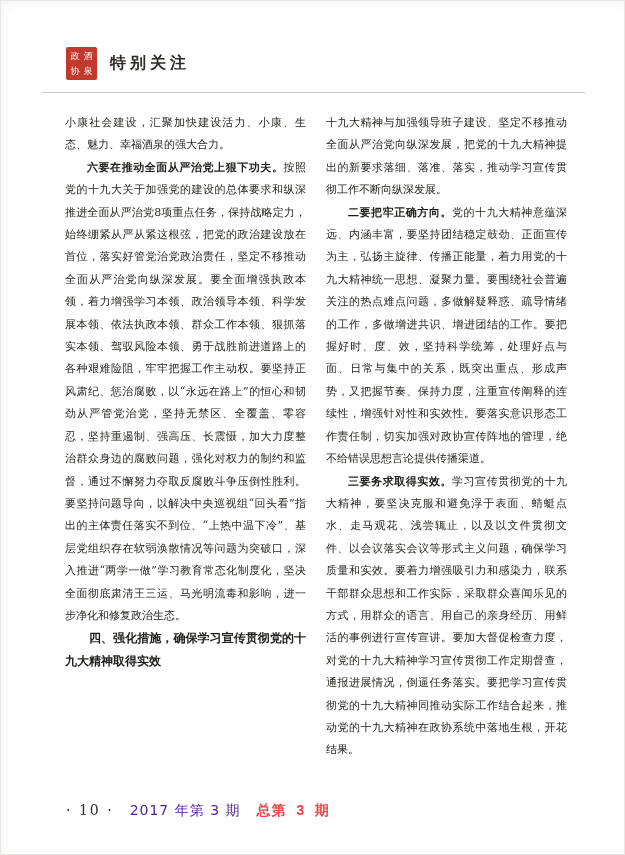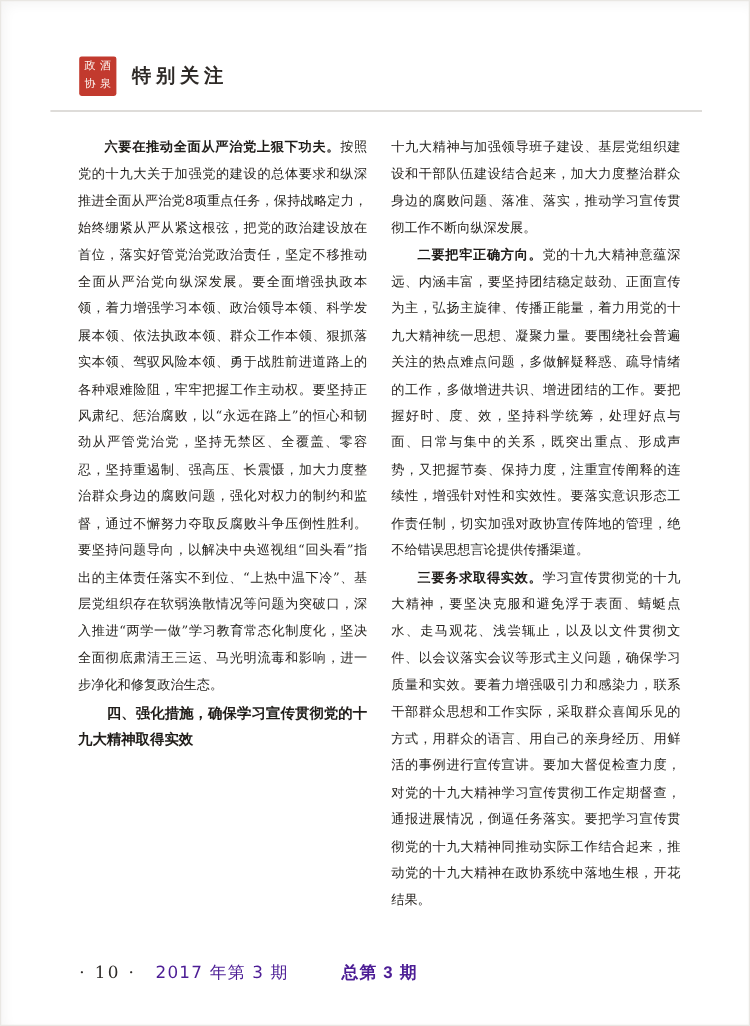--- a/index.html
+++ b/index.html
@@ -81,25 +81,24 @@
     color: #2f2c29;
     letter-spacing: 2px;
     font-family: "DejaVu Serif", "Liberation Serif", serif;
   }
   .issue-label {
     color: #4c1d95;
     font-family: "DejaVu Sans", "Liberation Sans", sans-serif;
     letter-spacing: 1px;
   }
   .cumulative-issue {
-    color: #4c1d95;
+    color: #ef4444;
     font-weight: bold;
-    font-family: Liberation Sans, sans-serif;
+    font-family: Liberation Mono, monospace;
     letter-spacing: 1px;
-    margin-left: 28px;
   }
 </style>
 </head>
 <body>
 
 <div class="page">
 
   <header class="header">
     <div class="seal">
       <span>酒</span>
@@ -108,28 +107,29 @@
       <span>协</span>
     </div>
     <h1 class="column-title">特别关注</h1>
   </header>
 
   <div class="header-rule"></div>
 
   <main class="columns">
 
     <section class="col">
+      <p class="cont">小康社会建设，汇聚加快建设活力、小康、生态、魅力、幸福酒泉的强大合力。</p>
       <p>
         <strong class="lead">六要在推动全面从严治党上狠下功夫。</strong><span>按照党的十九大关于加强党的建设的总体要求和纵深推进全面从严治党8项重点任务，保持战略定力，始终绷紧从严从紧这根弦，把党的政治建设放在首位，落实好管党治党政治责任，坚定不移推动全面从严治党向纵深发展。要全面增强执政本领，着力增强学习本领、政治领导本领、科学发展本领、依法执政本领、群众工作本领、狠抓落实本领、驾驭风险本领、勇于战胜前进道路上的各种艰难险阻，牢牢把握工作主动权。要坚持正风肃纪、惩治腐败，以“永远在路上”的恒心和韧劲从严管党治党，坚持无禁区、全覆盖、零容忍，坚持重遏制、强高压、长震慑，加大力度整治群众身边的腐败问题，强化对权力的制约和监督，通过不懈努力夺取反腐败斗争压倒性胜利。要坚持问题导向，以解决中央巡视组“回头看”指出的主体责任落实不到位、“上热中温下冷”、基层党组织存在软弱涣散情况等问题为突破口，深入推进“两学一做”学习教育常态化制度化，坚决全面彻底肃清王三运、马光明流毒和影响，进一步净化和修复政治生态。</span>
       </p>
       <h2 class="section-heading">四、强化措施，确保学习宣传贯彻党的十九大精神取得实效</h2>
     </section>
 
     <section class="col">
-      <p class="cont">十九大精神与加强领导班子建设、基层党组织建设和干部队伍建设结合起来，加大力度整治群众身边的腐败问题、落准、落实，推动学习宣传贯彻工作不断向纵深发展。</p>
+      <p class="cont">十九大精神与加强领导班子建设、坚定不移推动全面从严治党向纵深发展，把党的十九大精神提出的新要求落细、落准、落实，推动学习宣传贯彻工作不断向纵深发展。</p>
       <p>
         <strong class="lead">二要把牢正确方向。</strong><span>党的十九大精神意蕴深远、内涵丰富，要坚持团结稳定鼓劲、正面宣传为主，弘扬主旋律、传播正能量，着力用党的十九大精神统一思想、凝聚力量。要围绕社会普遍关注的热点难点问题，多做解疑释惑、疏导情绪的工作，多做增进共识、增进团结的工作。要把握好时、度、效，坚持科学统筹，处理好点与面、日常与集中的关系，既突出重点、形成声势，又把握节奏、保持力度，注重宣传阐释的连续性，增强针对性和实效性。要落实意识形态工作责任制，切实加强对政协宣传阵地的管理，绝不给错误思想言论提供传播渠道。</span>
       </p>
       <p>
         <strong class="lead">三要务求取得实效。</strong><span>学习宣传贯彻党的十九大精神，要坚决克服和避免浮于表面、蜻蜓点水、走马观花、浅尝辄止，以及以文件贯彻文件、以会议落实会议等形式主义问题，确保学习质量和实效。要着力增强吸引力和感染力，联系干部群众思想和工作实际，采取群众喜闻乐见的方式，用群众的语言、用自己的亲身经历、用鲜活的事例进行宣传宣讲。要加大督促检查力度，对党的十九大精神学习宣传贯彻工作定期督查，通报进展情况，倒逼任务落实。要把学习宣传贯彻党的十九大精神同推动实际工作结合起来，推动党的十九大精神在政协系统中落地生根，开花结果。</span>
       </p>
     </section>
 
   </main>
 

